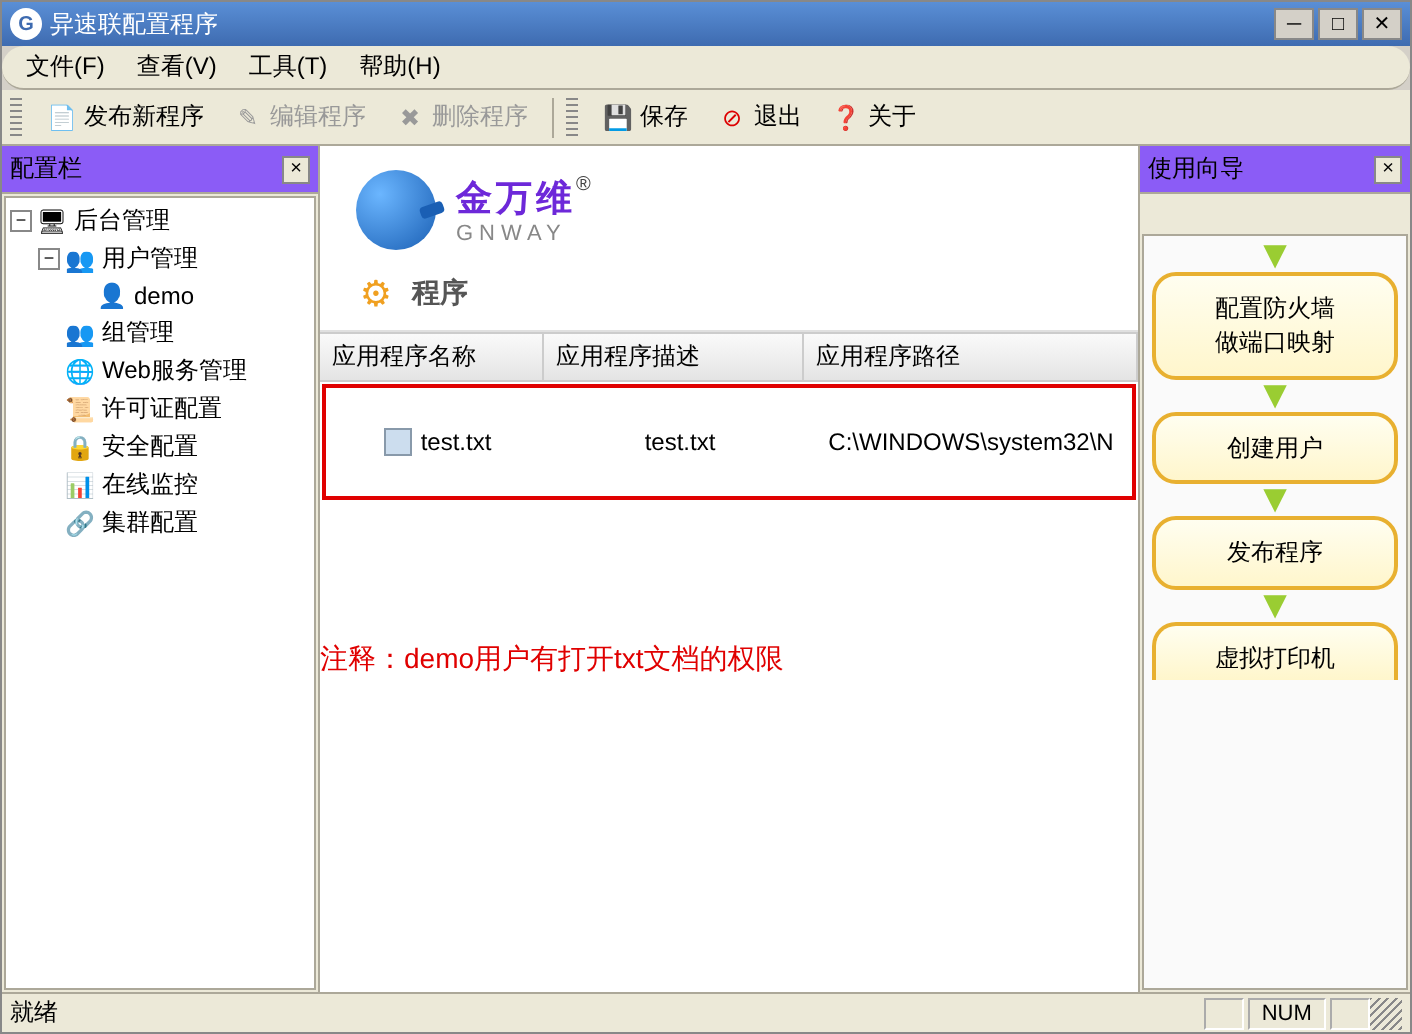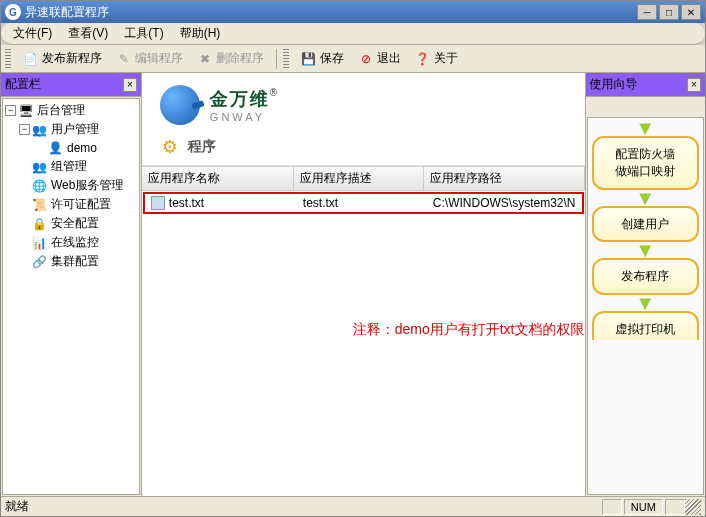--- a/index.html
+++ b/index.html
@@ -31,34 +31,34 @@
 .treeitem .toggle { width: 11px; height: 11px; border: 1px solid #888; display: flex; align-items: center; justify-content: center; font-size: 9px; margin-right: 2px; line-height: 1; }
 .treeitem .spacer { width: 13px; display:inline-block;}
 .treeitem .nicon { width: 16px; height: 16px; margin-right: 3px; display: inline-flex; align-items: center; justify-content: center; font-size: 12px; }
 .ind1 { padding-left: 16px; } .ind2 { padding-left: 32px; }
 .treeitem.selected { background: #fff; }
 
 .centerpanel { flex: 1; background: #fff; display: flex; flex-direction: column; border-right:1px solid #aca899; position:relative;}
 .brandrow { display: flex; align-items: center; padding: 12px 18px 4px; gap: 10px; }
 .brandlogo { width: 40px; height: 40px; border-radius: 50%; background: radial-gradient(circle at 30% 30%, #6bb6ff, #1a5fb4); position: relative; }
 .brandlogo::after { content:""; position:absolute; right:-4px; top:50%; width:12px; height:6px; background:#1a5fb4; transform:translateY(-50%) rotate(-20deg); border-radius:2px;}
-.brandtext .cn { font-size: 18px; font-weight: bold; color: #14532d; letter-spacing:2px;}
+.brandtext .cn { font-size: 18px; font-weight: bold; color: #6d28d9; letter-spacing:2px;}
 .brandtext .reg { font-size:10px; vertical-align:top; color:#444;}
 .brandtext .en { font-size: 11px; color: #888; letter-spacing:3px;}
 .sectionrow { display: flex; align-items: center; padding: 8px 18px; gap: 8px; border-bottom: 1px solid #e0e0e0; }
 .gearicon { width: 20px; height: 20px; color: #f0a020; font-size:18px; display:flex; align-items:center; justify-content:center;}
 .sectiontitle { font-size: 14px; font-weight: bold; color: #555; }
 .listhead { display: flex; background: linear-gradient(to bottom,#fafafa,#e4e4e4); border-top: 1px solid #ccc; border-bottom: 1px solid #ccc; }
 .listhead .col { padding: 3px 6px; border-right: 1px solid #ccc; }
-.col1 { width: 152px; } .col2 { width: 130px; } .col3 { flex: 1; }
+.col1 { width: 112px; } .col2 { width: 130px; } .col3 { flex: 1; }
 .listbody { flex: 1; position: relative; }
 .listrow { display: flex; border: 2px solid #e00000; margin: 1px; }
-.listrow .cell { padding: 2px 6px; display:flex; align-items:center; gap:4px; white-space:nowrap; overflow:hidden;}
+.listrow .cell { padding: 20px 6px; display:flex; align-items:center; gap:4px; white-space:nowrap; overflow:hidden;justify-content:center;}
 .fileicon { width:14px; height:14px; background:#cde; border:1px solid #89a; display:inline-block;}
-.annotation { position:absolute; top:130px; left:0; right:0; text-align:right; color:#e00000; font-size:14px;}
+.annotation { position:absolute; top:130px; left:0; right:0; text-align:left; color:#e00000; font-size:14px;}
 
 .rightpanel { width: 135px; background: #ece9d8; display: flex; flex-direction: column; gap: 19px; }
 .wizardarea { flex:1; background:#fafafa; border:1px solid #aca899; margin:1px; padding:6px 4px; overflow:hidden; position:relative;}
 .wizstep { border:2px solid #e8b030; border-radius:12px; background:linear-gradient(to bottom,#fffef0,#fff6cc); padding:8px 4px; text-align:center; margin:4px auto; line-height:1.4;}
 .wizarrow { text-align:center; color:#9acd32; font-size:20px; line-height:0.6; margin:-2px 0;}
 .wizstep.partial-top { border-top:none; border-radius:0 0 12px 12px; padding-top:2px;}
 .wizstep.partial-bot { border-bottom:none; border-radius:12px 12px 0 0; padding-bottom:2px; margin-bottom:0;}
 
 .statusbar { height: 20px; background: #ece9d8; border-top: 1px solid #aca899; display: flex; align-items: center; padding: 0 4px; }
 .statusbar .stxt { flex:1; }

